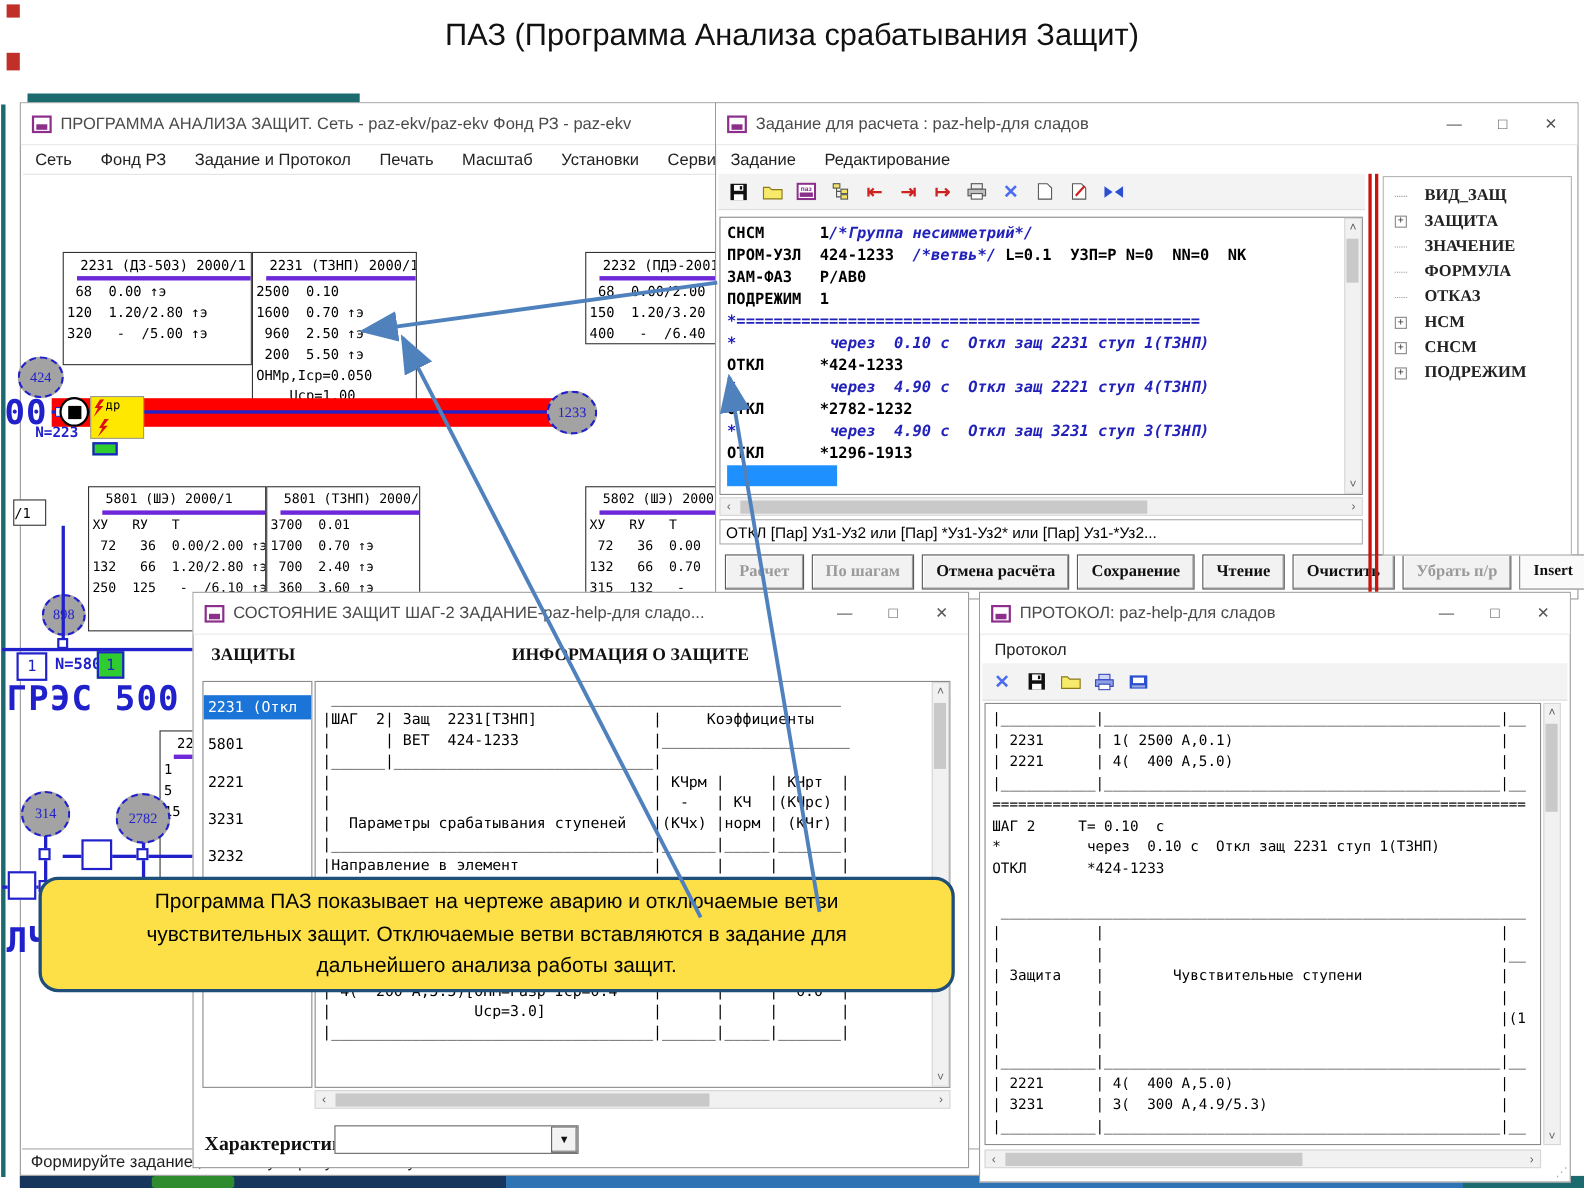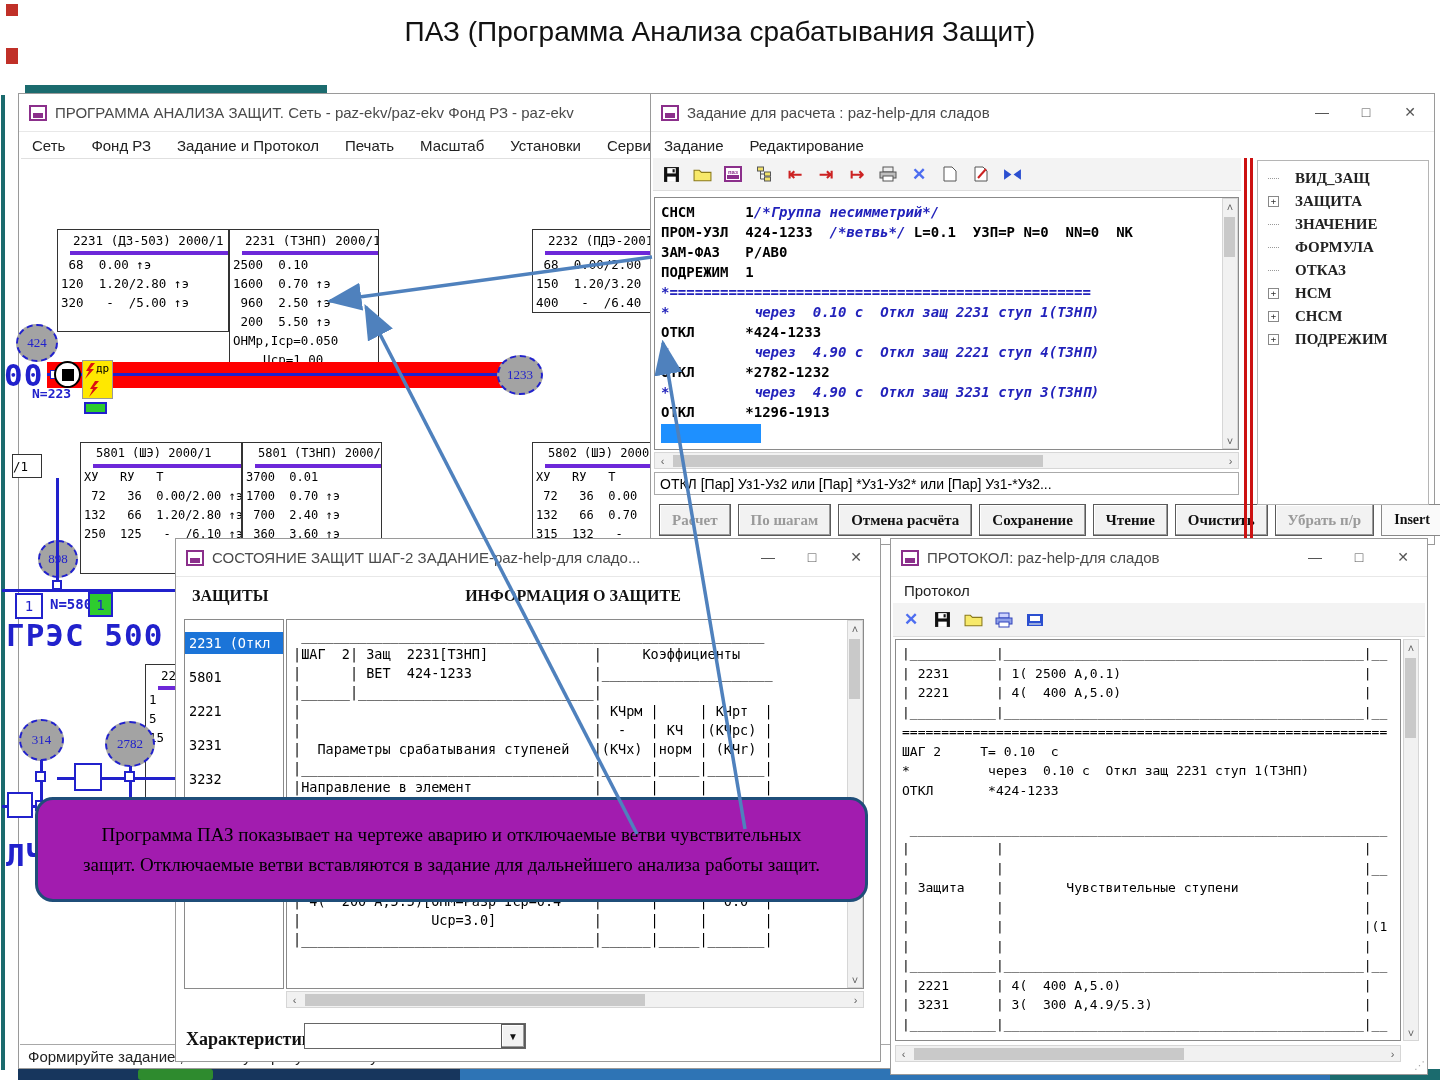--- a/index.html
+++ b/index.html
@@ -164,21 +164,21 @@
         </div>
 
       <div class="abs" style="left:27px; top:203px; width:478px; height:26px; background:#ff0000;"></div>
       <div class="abs" style="left:27px; top:214px; width:478px; height:3px; background:#2121cc;"></div>
       <div class="abs" style="left:30px; top:211px; width:9px; height:9px; background:#fff; border:1px solid #2121cc;"></div>
 
       <div class="abs" style="left:34px; top:202px; width:27px; height:27px; background:#fff; border:2px solid #000; border-radius:50%; display:flex; align-items:center; justify-content:center;">
         <span style="width:12px; height:12px; background:#000; display:block;"></span>
       </div>
 
-      <div class="abs" style="left:62px; top:201px; width:31px; height:39px; background:#ffe800; border:1px solid #999;">
+      <div class="abs" style="left:62px; top:201px; width:49px; height:39px; background:#ffe800; border:1px solid #999;">
         <svg width="10" height="16" style="position:absolute; left:2px; top:2px;">
             <polygon points="6,0 1,8 4,8 0,16 9,6 5,6 10,0" fill="#dd1111"></polygon>
           </svg>
         <span style="position:absolute; left:13px; top:1px; font:11px 'DejaVu Sans Mono',monospace; color:#000;">др</span>
         <svg width="10" height="16" style="position:absolute; left:6px; top:20px;">
             <polygon points="6,0 1,8 4,8 0,16 9,6 5,6 10,0" fill="#dd1111"></polygon>
           </svg>
       </div>
       <div class="abs" style="left:64px; top:243px; width:23px; height:12px; background:#2ecc2e; border:2px solid #2121cc;"></div>
 
@@ -529,22 +529,22 @@
     </div>
     <div class="sb h" style="left:4px; top:506px; width:506px; height:17px;">
       <span class="arr">‹</span>
       <span class="thumb" style="left:18px; top:2px; width:270px; height:12px;"></span>
       <span class="arr" style="position:absolute; right:0;">›</span>
     </div>
     <span class="abs" style="right:2px; bottom:2px; color:#aaa; font-size:11px;">⋰</span>
   </div>
 
   <div class="abs" style="left:35px; top:797px; width:833px; height:105px; z-index:40;
-       background:#a21caf; border:3px solid #1f4e79; border-radius:18px;
-       display:flex; align-items:center; justify-content:center; padding:8px 40px; text-align:center;font-family:Liberation Serif, serif;">
+       background:#fde047; border:3px solid #1f4e79; border-radius:18px;
+       display:flex; align-items:center; justify-content:center; padding:8px 40px; text-align:center;">
     <span style="font-size:19px; color:#000; line-height:1.55;">Программа ПАЗ показывает на чертеже аварию и отключаемые ветви чувствительных защит. Отключаемые ветви вставляются в задание для дальнейшего анализа работы защит.</span>
   </div>
 
   <svg class="abs" style="left:0; top:0; width:1440px; height:1080px; z-index:60; pointer-events:none;">
     <defs>
       <marker id="ah" markerWidth="10" markerHeight="9" refX="9" refY="4" orient="auto">
         <path d="M0,0 L10,4 L0,8 z" fill="#4f81bd"></path>
       </marker>
     </defs>
     <line x1="652" y1="257" x2="330" y2="301" stroke="#4f81bd" stroke-width="3.5" marker-end="url(#ah)"></line>

